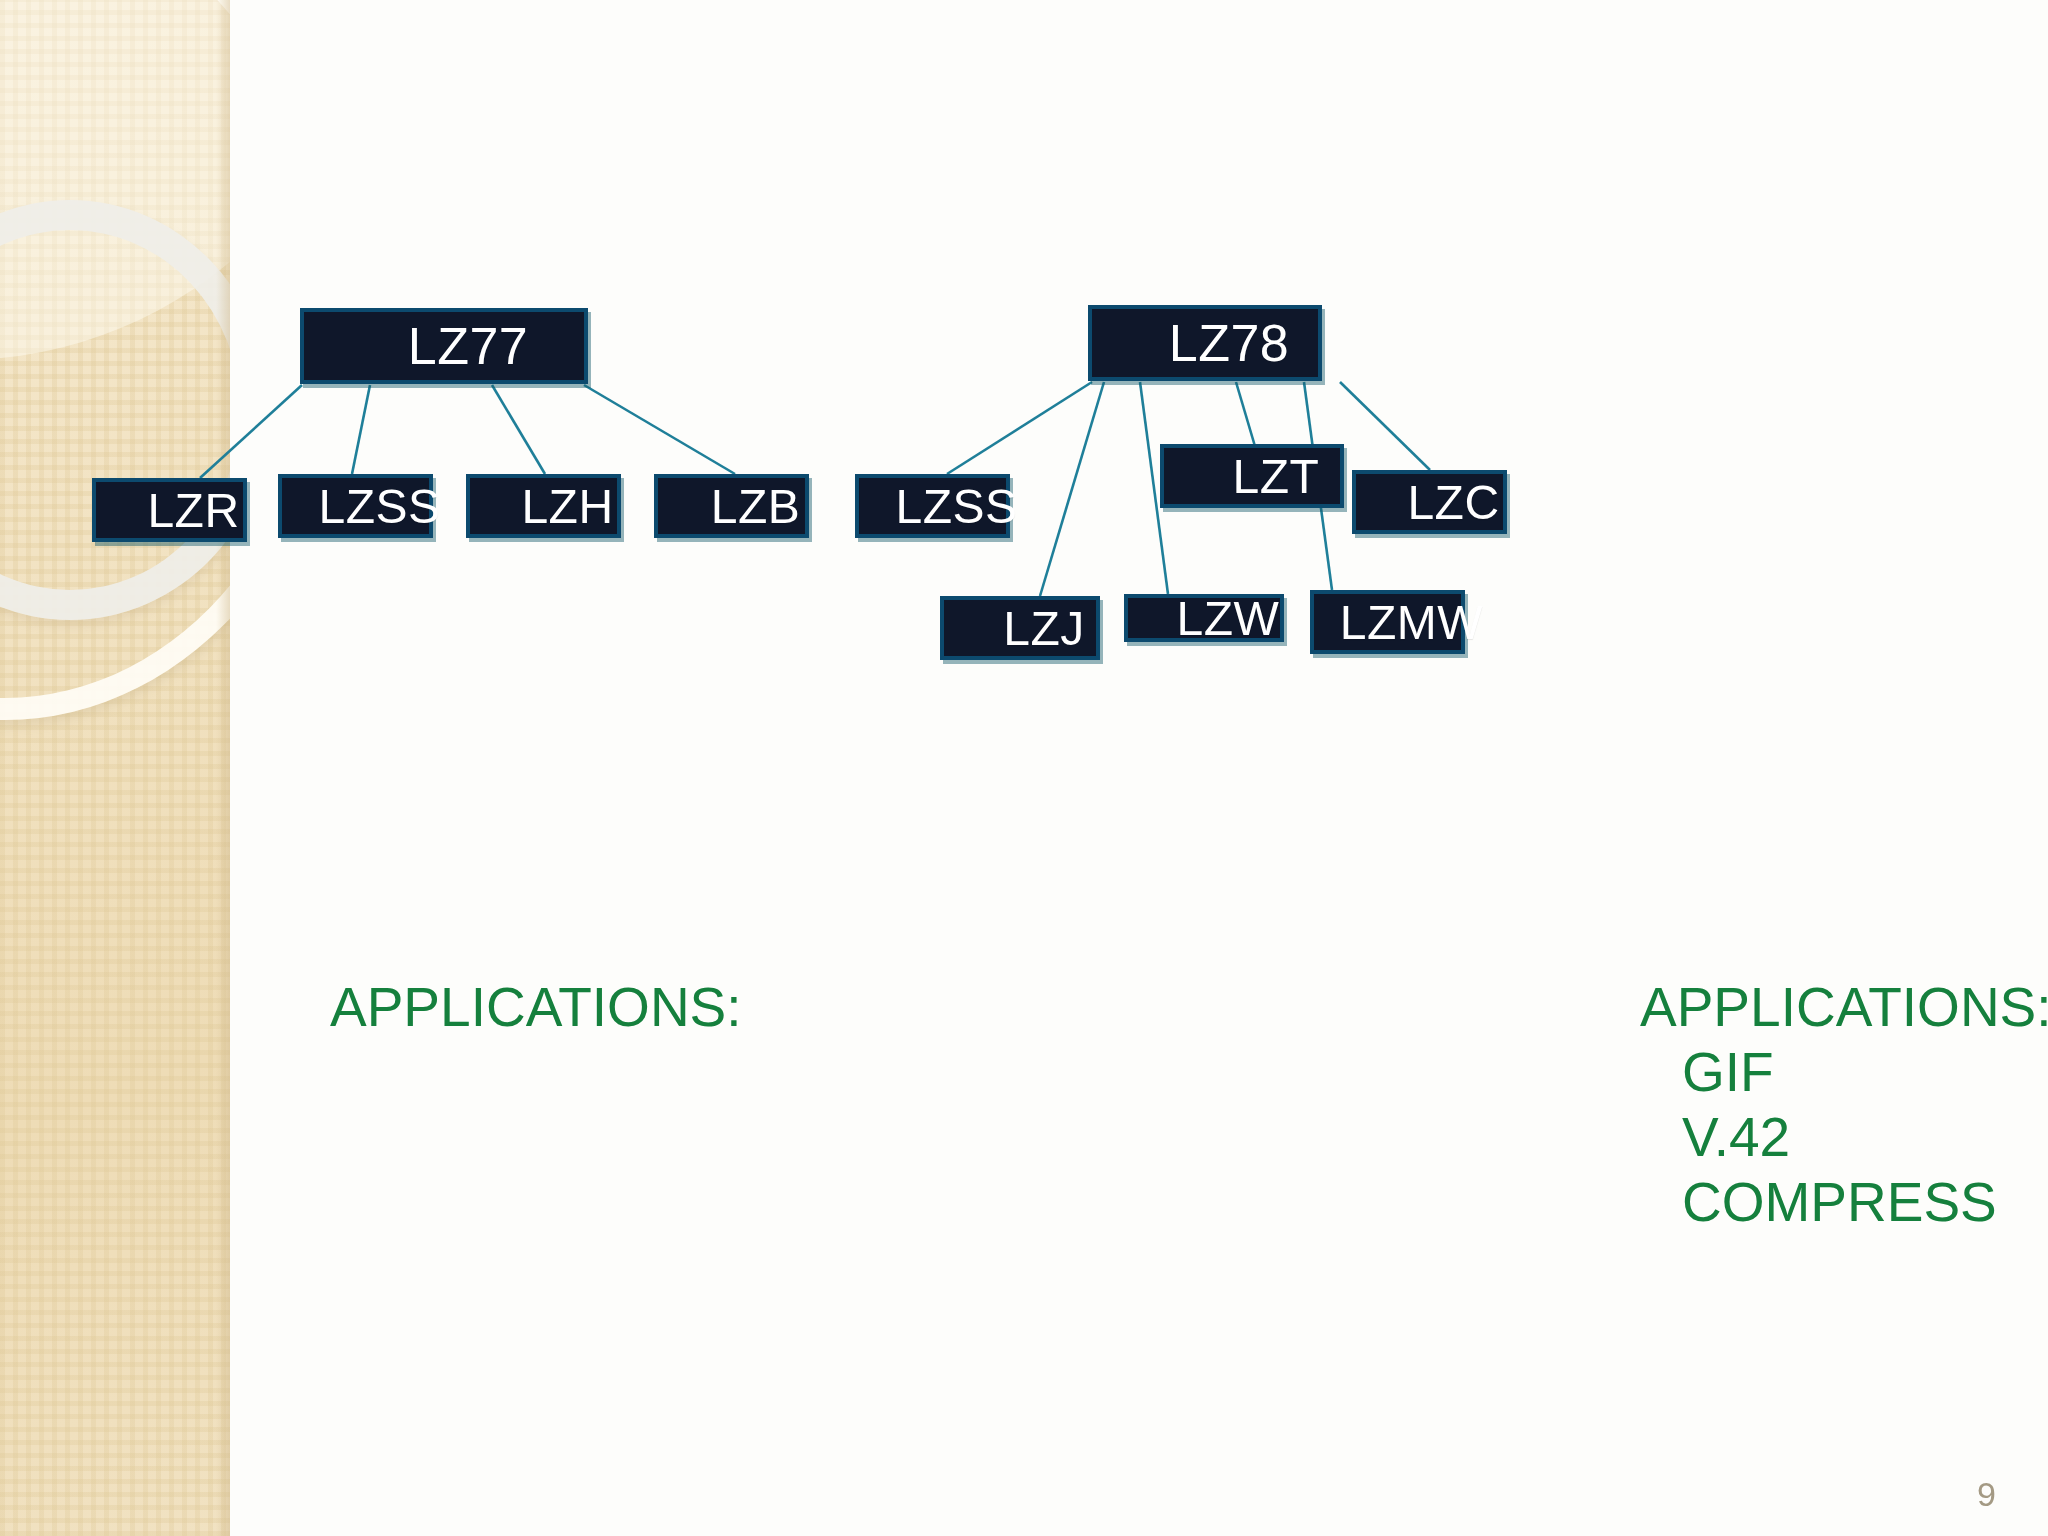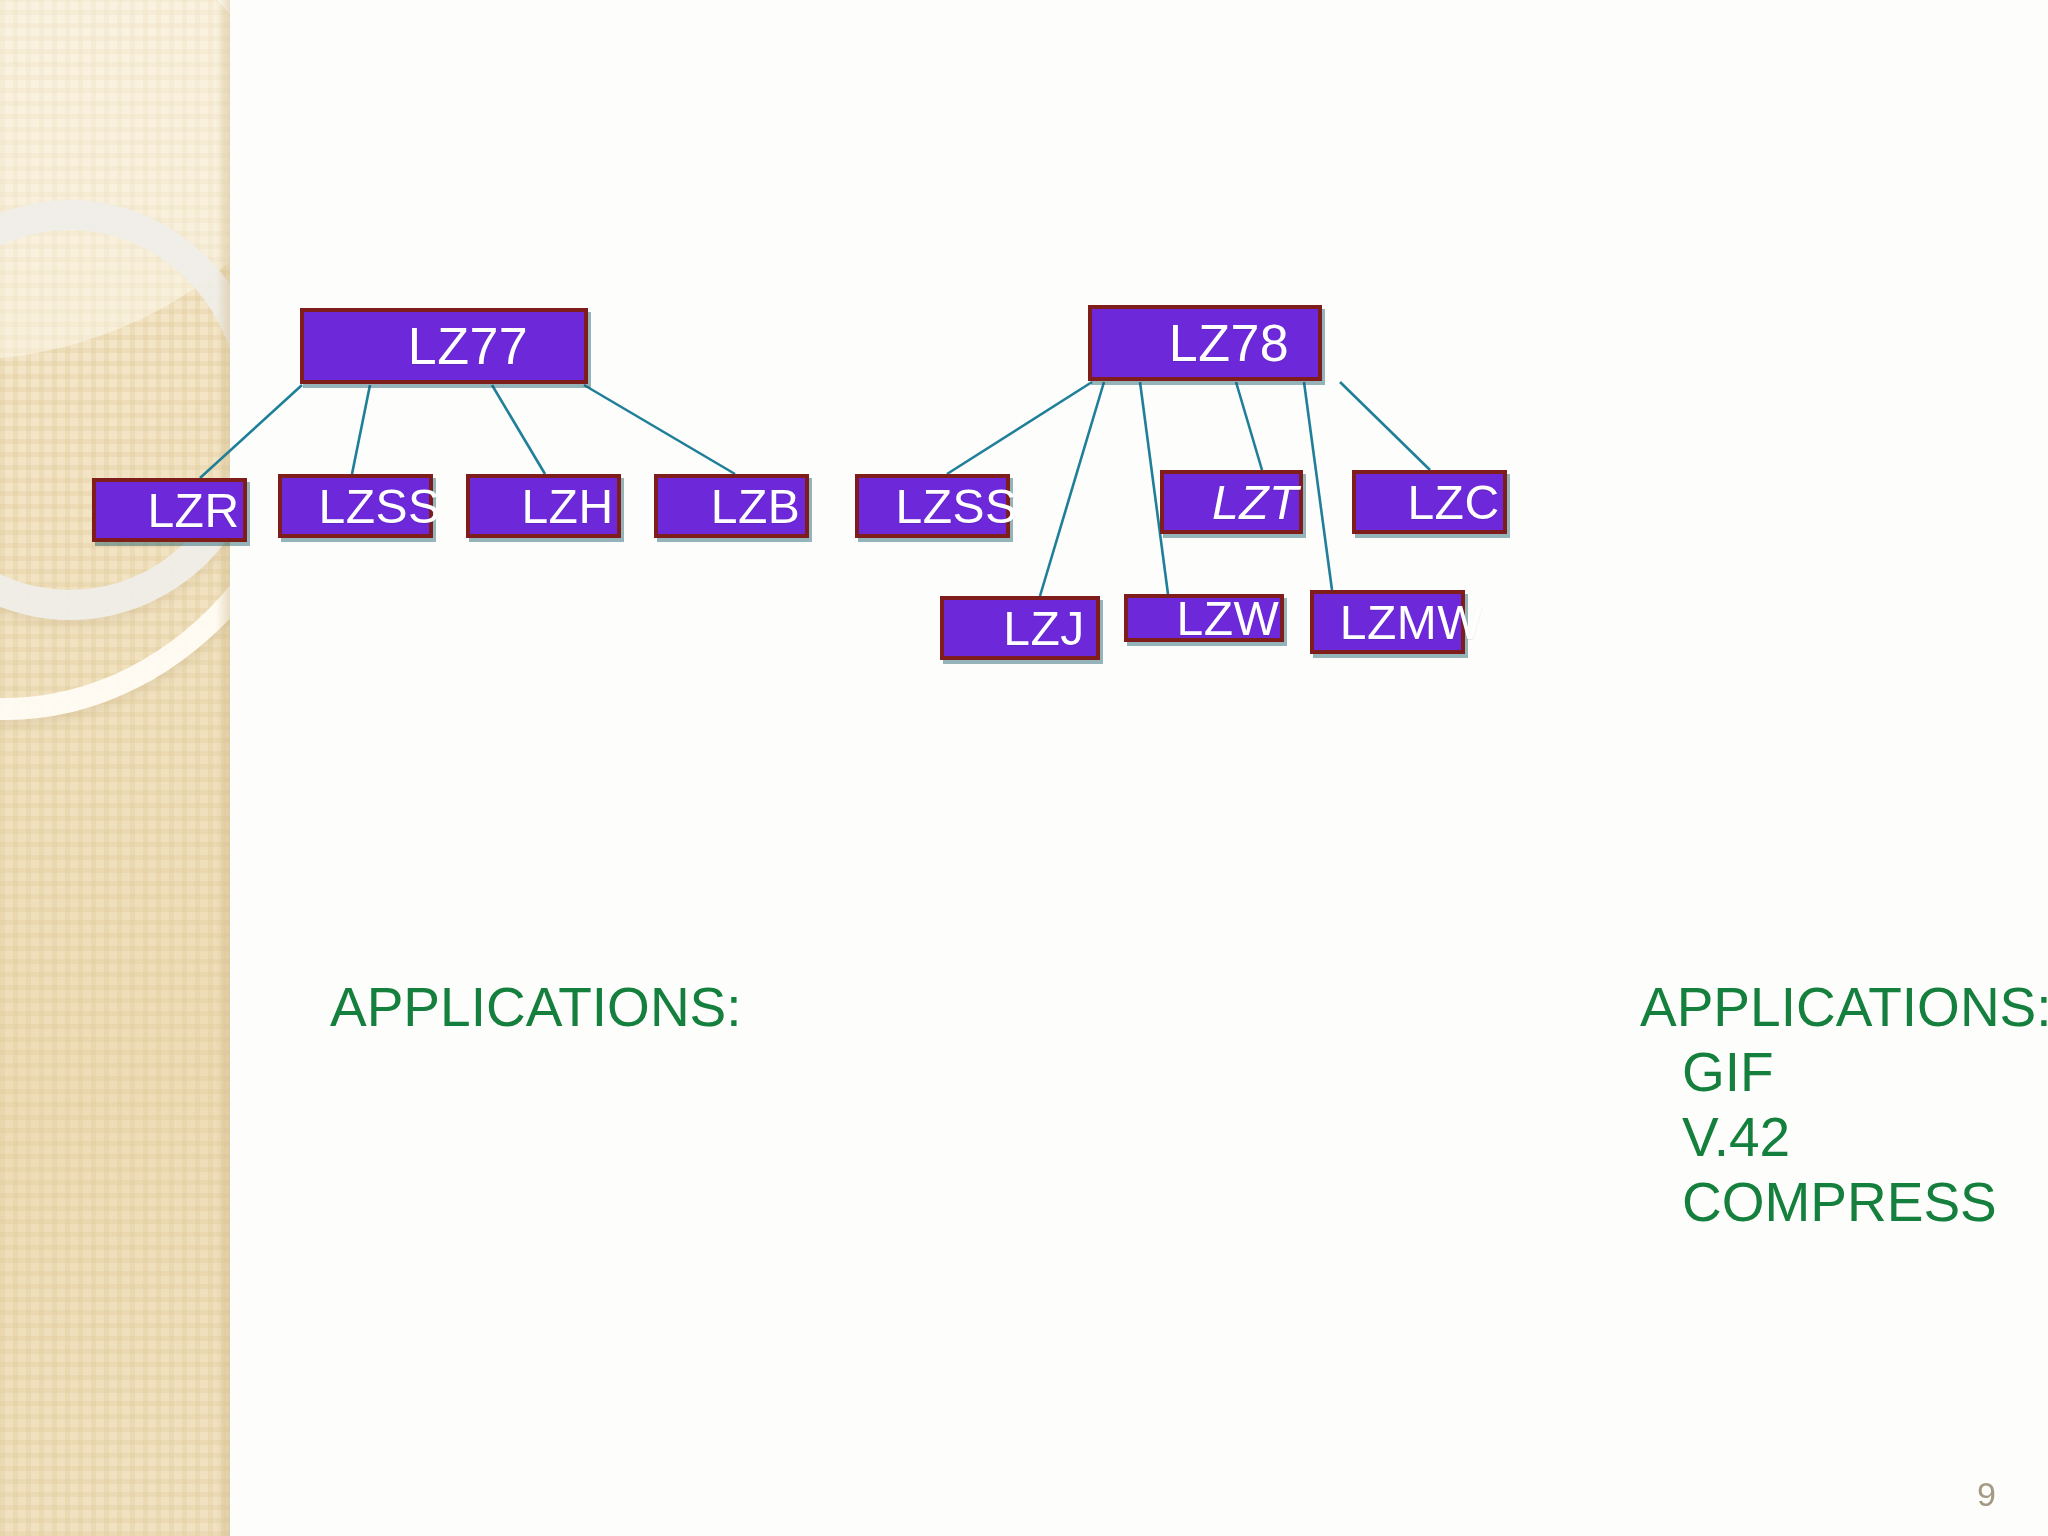--- a/index.html
+++ b/index.html
@@ -73,22 +73,22 @@
   }
   #connectors {
     position: absolute;
     left: 0; top: 0;
     width: 2048px; height: 1536px;
     pointer-events: none;
   }
   .node {
     position: absolute;
     box-sizing: border-box;
-    background: #6d28d9;
-    border: 4px solid #7f1d1d;
+    background: #0f172a;
+    border: 4px solid #0c4a6e;
     color: #ffffff;
     display: flex;
     align-items: center;
     justify-content: center;
     font-family: "Liberation Sans", sans-serif;
     font-weight: 400;
     letter-spacing: 0.5px;
     box-shadow: 3px 4px 0 rgba(23,92,107,0.45);
     text-shadow: 0 1px 1px rgba(0,0,0,0.10);
     padding-left: 48px;
@@ -159,21 +159,21 @@
         </div>
         <div class="node leaf" style="left: 466px; top: 474px; width: 155px; height: 64px;">
           <span>LZH</span>
         </div>
         <div class="node leaf" style="left: 654px; top: 474px; width: 155px; height: 64px;">
           <span>LZB</span>
         </div>
         <div class="node leaf" style="left: 855px; top: 474px; width: 155px; height: 64px;">
           <span>LZSS</span>
         </div>
-        <div class="node leaf" style="left: 1160px; top: 470px; width: 143px; height: 64px; font-style: italic;">
+        <div class="node leaf" style="left: 1160px; top: 444px; width: 184px; height: 64px;">
           <span>LZT</span>
         </div>
         <div class="node leaf" style="left: 1352px; top: 470px; width: 155px; height: 64px;">
           <span>LZC</span>
         </div>
         <div class="node leaf" style="left: 940px; top: 596px; width: 160px; height: 64px;">
           <span>LZJ</span>
         </div>
         <div class="node leaf" style="left: 1124px; top: 594px; width: 160px; height: 48px;">
           <span>LZW</span>

